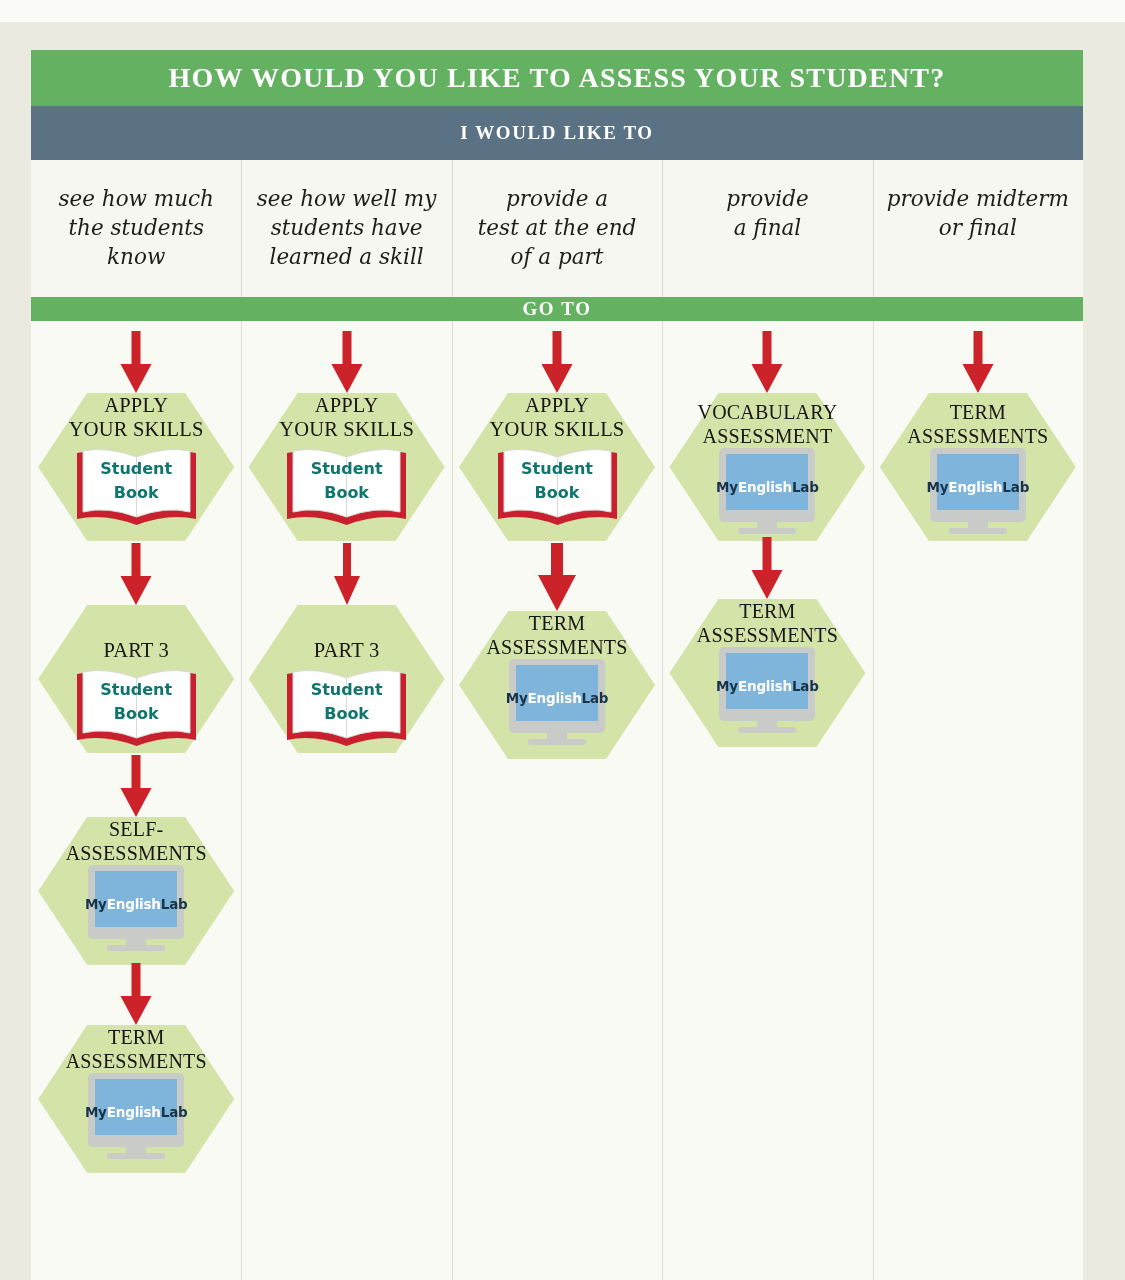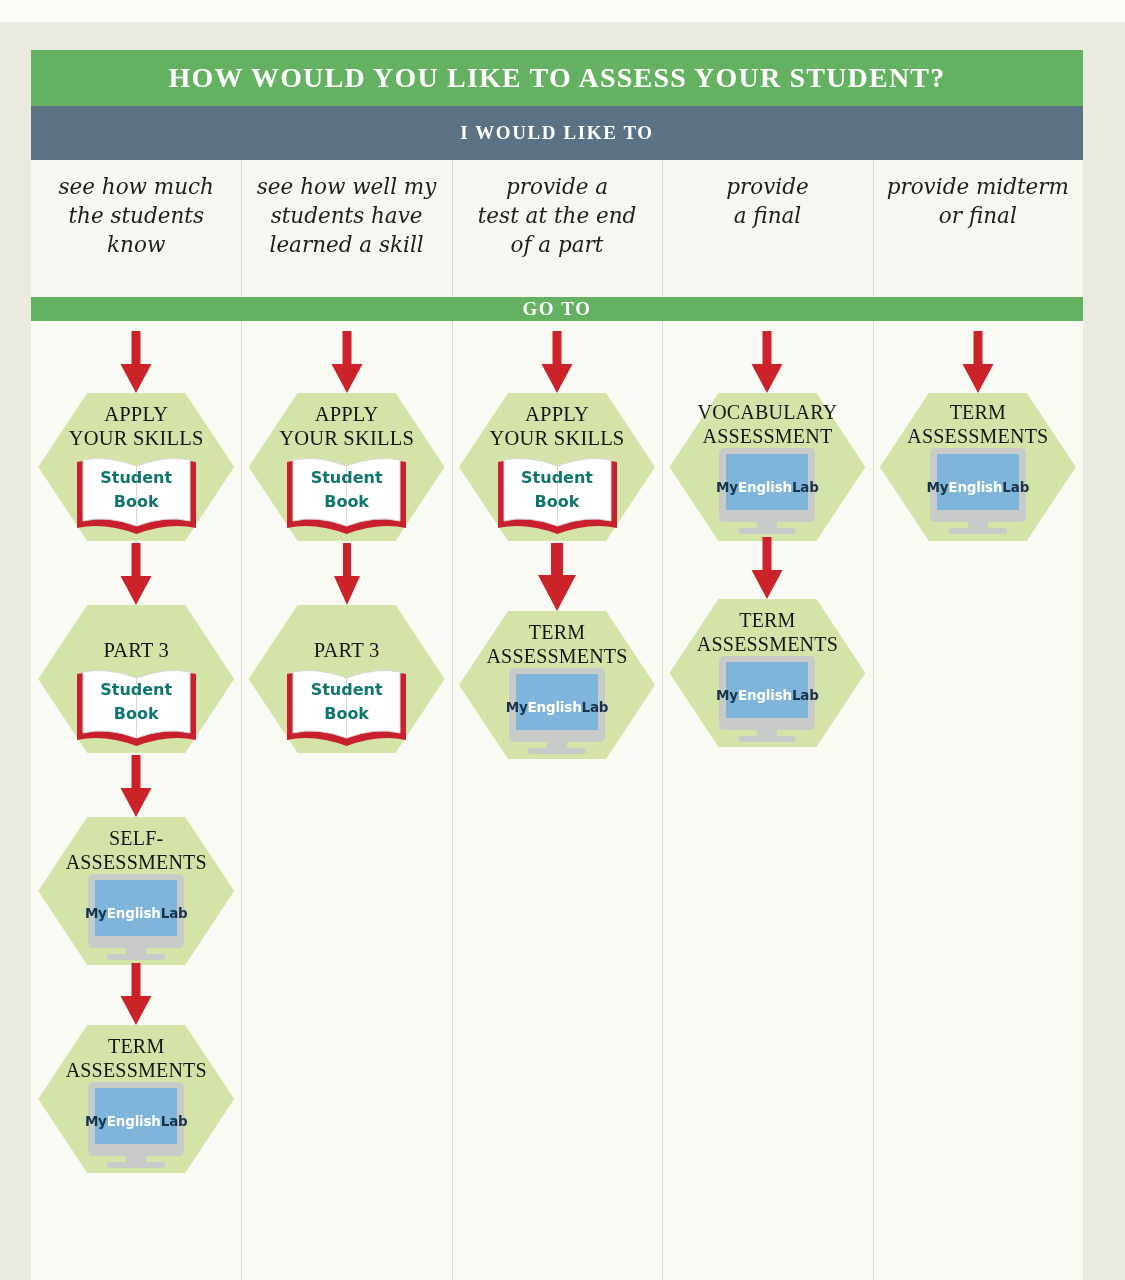--- a/index.html
+++ b/index.html
@@ -62,21 +62,21 @@
 
   
   .col-head-row {
     display: flex;
     height: 137px;
     background: #f7f7f1;
   }
   .col-head {
     flex: 1 1 0;
     position: relative;
-    padding-top: 12px;
+    padding-top: 24px;
     box-sizing: border-box;
     text-align: center;
   }
   .col-head + .col-head::before {
     content: "";
     position: absolute;
     left: 0; top: 0; bottom: 0;
     width: 1px;
     background: #d9d9d2;
   }
@@ -149,21 +149,20 @@
   .hex {
     position: absolute;
     left: 0; top: 0;
     width: 196px; height: 148px;
     background: #d4e3a8;
     clip-path: polygon(25% 0%, 75% 0%, 100% 50%, 75% 100%, 25% 100%, 0% 50%);
   }
   .node-label {
     position: relative;
     z-index: 3;
-    margin-top: 9px;
     font-family: "Liberation Serif", serif;
     font-size: 20.5px;
     line-height: 24px;
     color: #161615;
     text-align: center;
     white-space: pre-line;
     letter-spacing: 0.2px;
     width: 215px;
   }
   .node.tight .node-label { font-size: 20px; }

